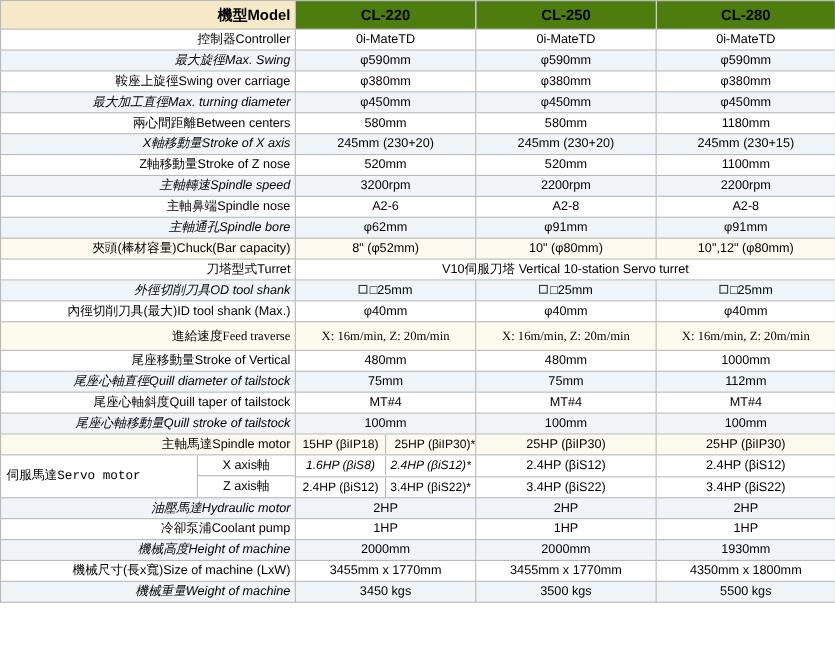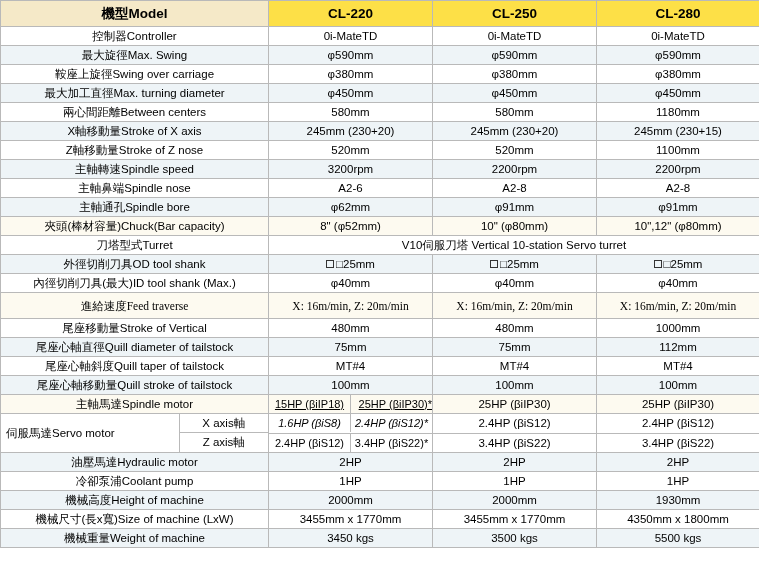--- a/index.html
+++ b/index.html
@@ -29,43 +29,43 @@
     white-space: nowrap;
     overflow: hidden;
   }
   
   col.c-label { width: 268px; }
   col.c-m1    { width: 164px; }
   col.c-m2    { width: 164px; }
   col.c-m3    { width: 163px; }
 
   .label {
-    text-align: center;
+    text-align: right;
     padding-left: 5px;
     font-size: 11.5px;
     margin-left: 46px;
   }
   .val {
     text-align: center;
     font-size: 11.5px;
   }
   
   tr.header td {
     height: 26px;
     font-size: 13.5px;
     font-weight: bold;
-    background: #fde047;
+    background: #4d7c0f;
   }
   tr.header td.label { background: #f5e9c8; }
   
   .tint-a { background: #ffffff; }
   .tint-b { background: #eef4f7; }
   .tint-c { background: #fdfaf0; }
   .tint-label-a { background: #ffffff; }
-  .tint-label-b { background: #eef4f7; }
+  .tint-label-b { background: #eef4f7; font-style: italic; }
   .tint-label-c { background: #fdfaf0; }
   .span3 { text-align: center; }
   .small-sq {
     display: inline-block;
     width: 8px; height: 8px;
     border: 1px solid #333;
     margin-right: 2px;
     vertical-align: middle;
     position: relative;
     top: -1px;
@@ -215,40 +215,40 @@
 
     <tr>
       <td class="label tint-label-b">尾座心軸移動量Quill stroke of tailstock</td>
       <td class="val tint-b">100mm</td>
       <td class="val tint-b">100mm</td>
       <td class="val tint-b">100mm</td>
     </tr>
 
     <tr>
       <td class="label tint-label-c" colspan="1">主軸馬達Spindle motor</td>
-      <td class="tint-c" style="padding:0;text-decoration:underline;">
+      <td class="tint-c" style="padding:0;">
         <table style="border-collapse:collapse;width:100%;table-layout:fixed;">
           <tbody>
               <tr>
             <td style="border:none;border-right:1px solid #b9b9b9;text-align:center;font-size:11px;height:17px;padding:0;">15HP (βiIP18)</td>
             <td style="border:none;text-align:right;font-size:11px;height:17px;padding:0;">25HP (βiIP30)*</td>
           </tr>
         </tbody>
           </table>
       </td>
       <td class="val tint-c">25HP (βiIP30)</td>
       <td class="val tint-c">25HP (βiIP30)</td>
     </tr>
 
     <tr>
       <td class="tint-label-a" rowspan="2" style="padding:0;">
         <table style="border-collapse:collapse;width:100%;table-layout:fixed;height:100%;">
           <tbody>
               <tr>
-            <td style="border:none;border-right:1px solid #b9b9b9;width:178px;text-align:left;padding-left:5px;font-size:11.5px;">伺服馬達Servo motor</td>
+            <td style="border:none;border-right:1px solid #b9b9b9;width:178px;text-align:left;padding-left:5px;font-size:11.5px;font-family:Liberation Mono, monospace;">伺服馬達Servo motor</td>
             <td style="border:none;text-align:center;font-size:11.5px;padding:0;margin-top:36px;">
               <div style="height:19px;line-height:19px;border-bottom:1px solid #b9b9b9;">X axis軸</div>
               <div style="height:19px;line-height:19px;">Z axis軸</div>
             </td>
           </tr>
         </tbody>
           </table>
       </td>
       <td class="tint-a" style="padding:0;">
         <table style="border-collapse:collapse;width:100%;table-layout:fixed;font-style:italic;">

